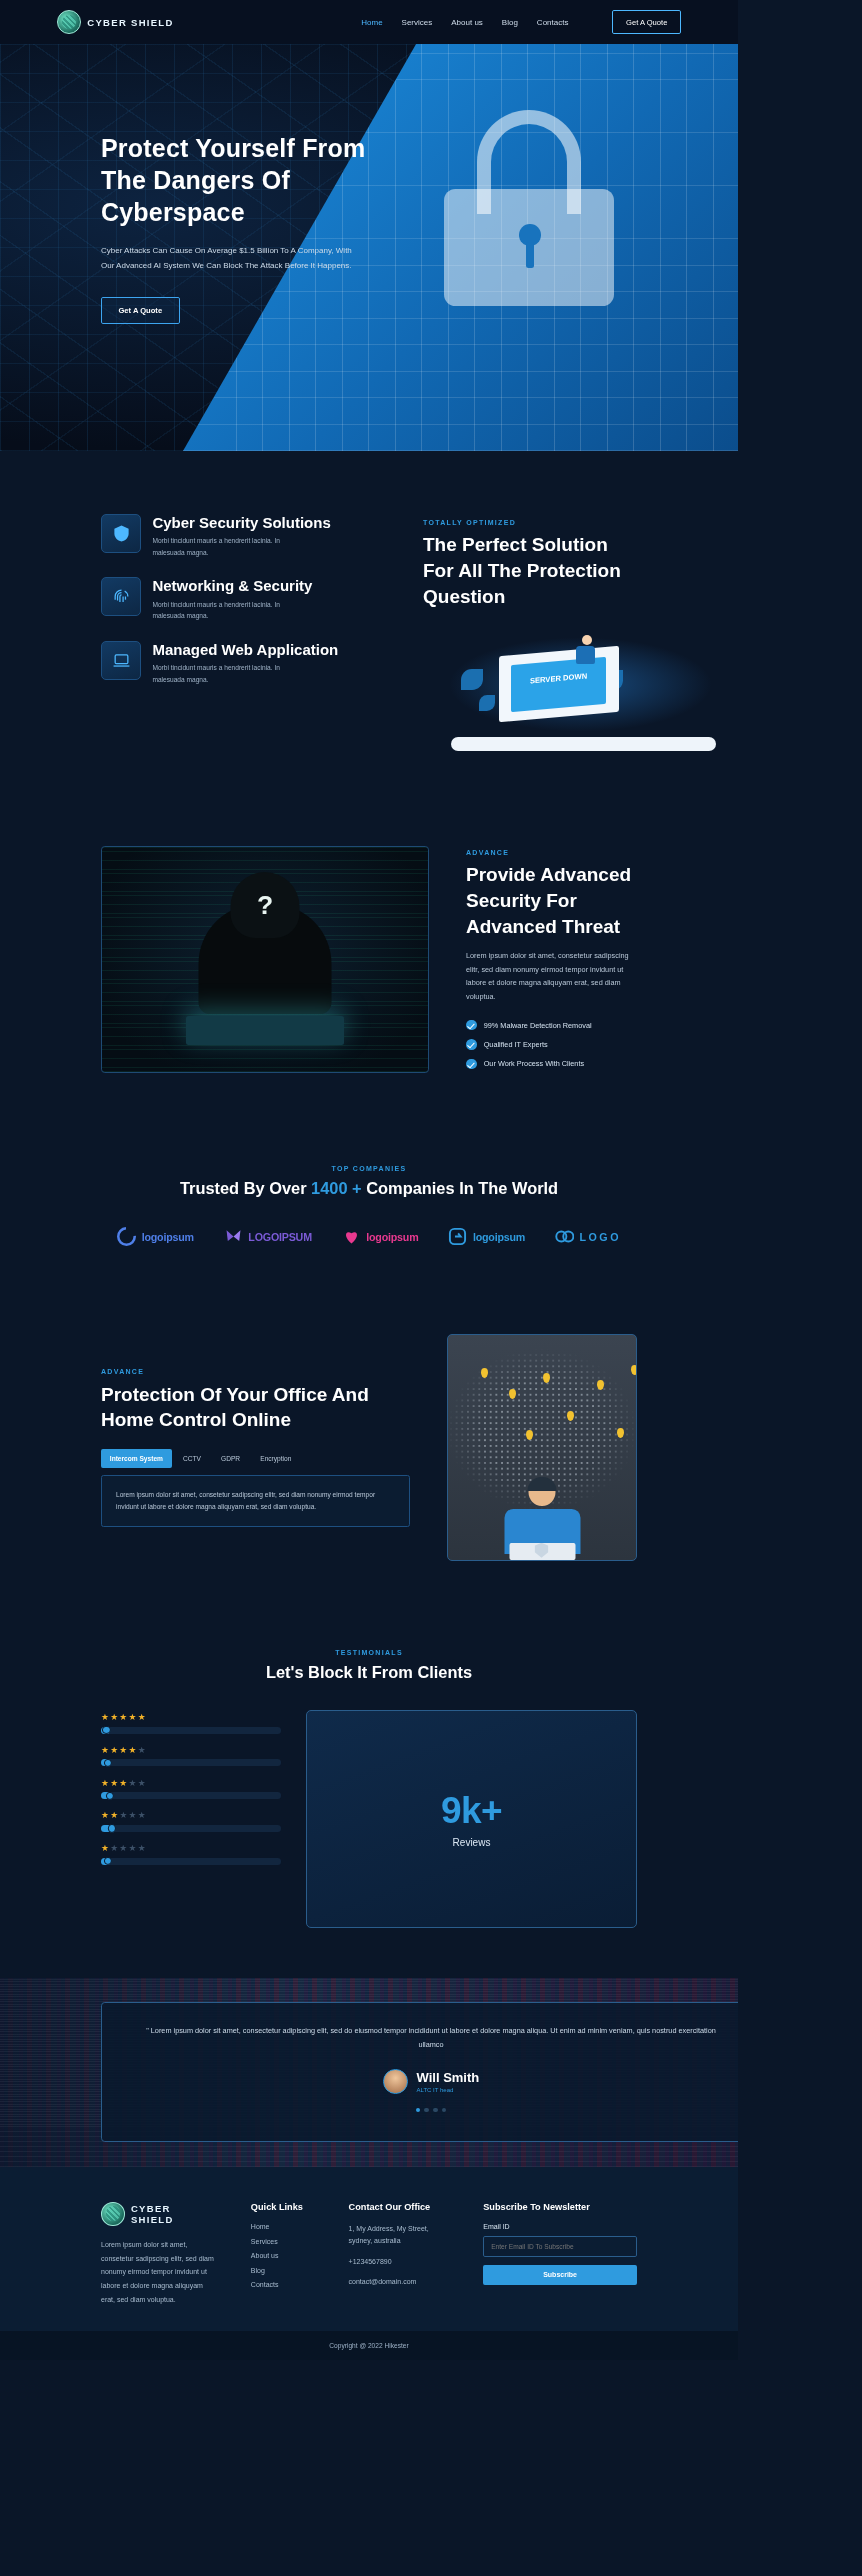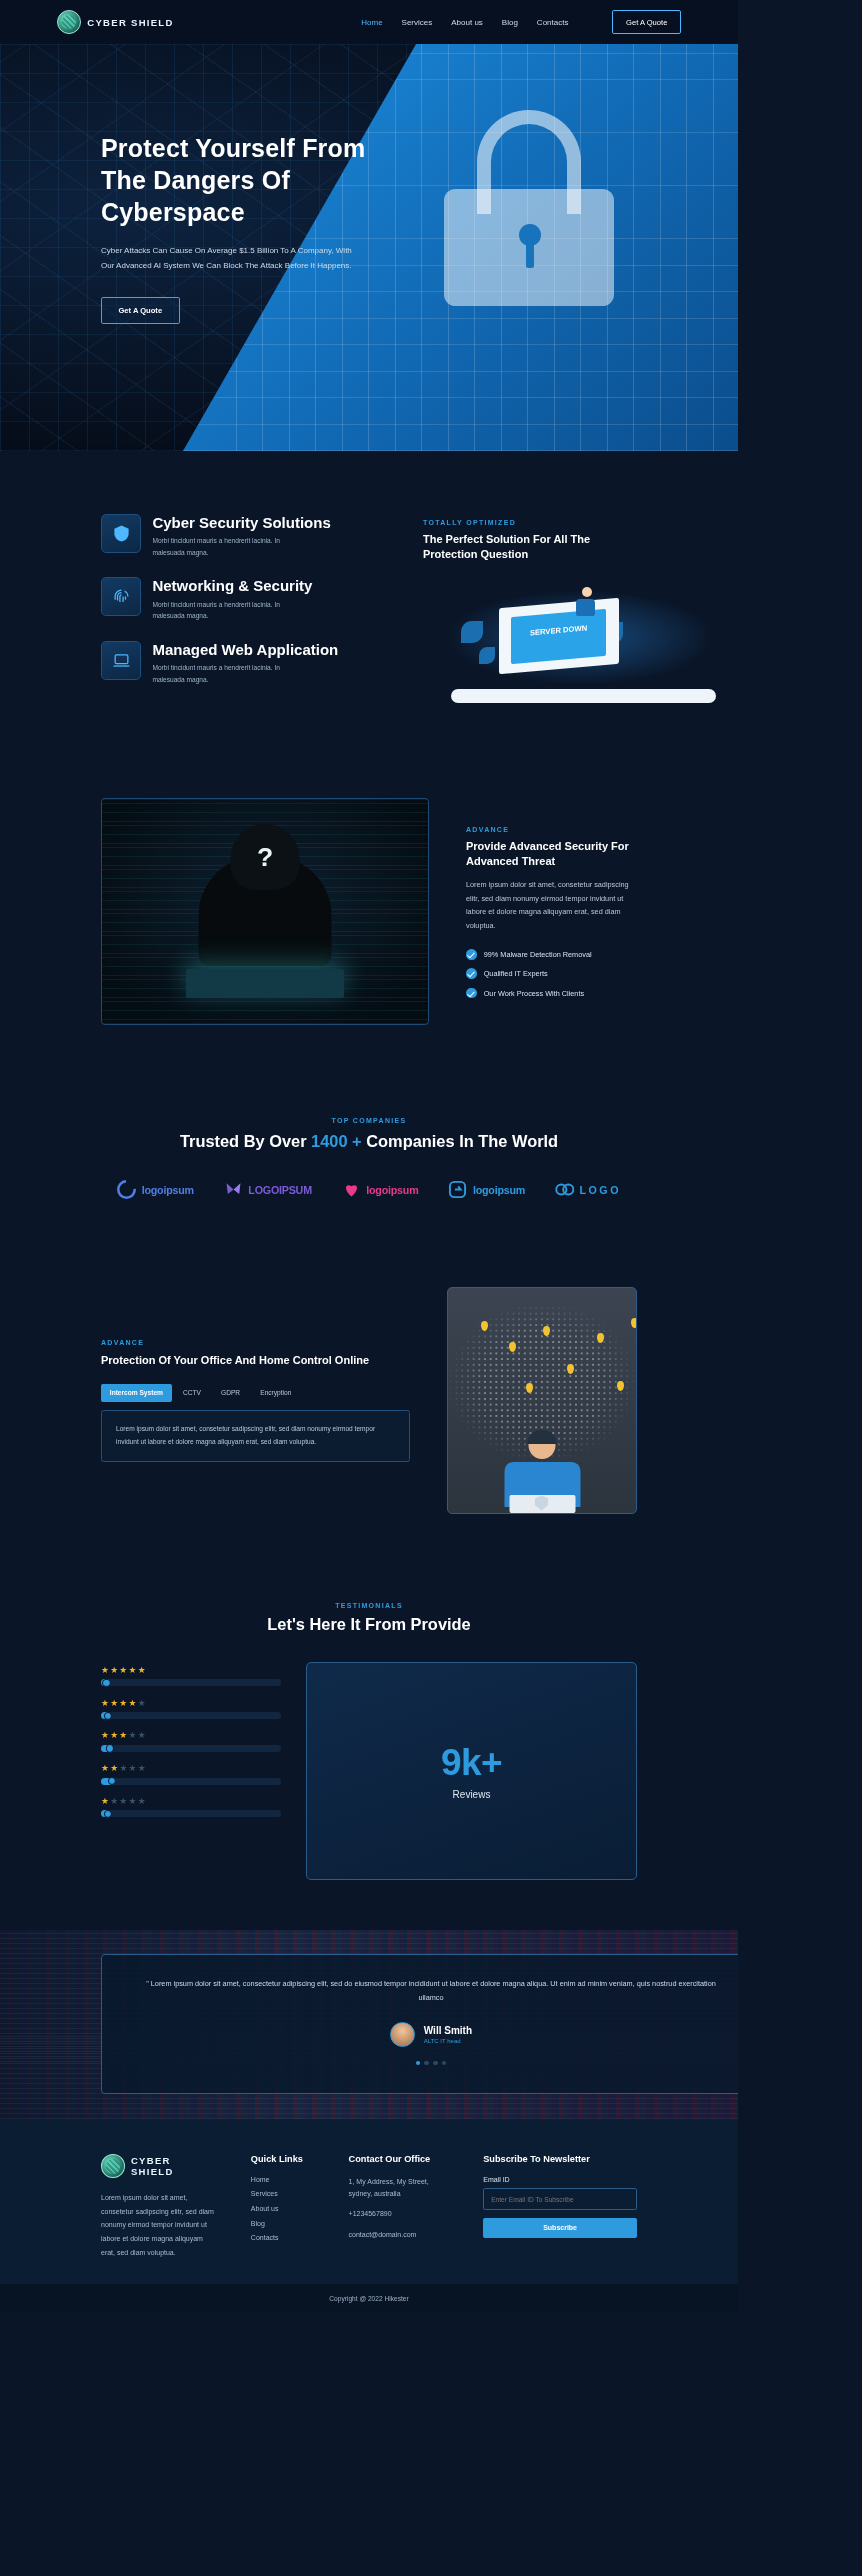--- a/index.html
+++ b/index.html
@@ -137,21 +137,21 @@
     border: 0.6px solid #3da5f0;
     background: rgba(13,40,70,.45);
     color: #fff; font-size: 7.6px; font-weight: bold;
     padding: 8.2px 16.4px; border-radius: 1.9px; cursor: pointer;
   }
   .eyebrow {
     color: #2f9bdf; font-size: 7px; font-weight: bold;
     letter-spacing: 1.3px; text-transform: uppercase;
   }
   .h2 {
-    font-size: 11px; line-height: 1.35; font-weight: bold; margin-top: 6.3px;
+    font-size: 19px; line-height: 1.35; font-weight: bold; margin-top: 6.3px;
   }
   .body-text { font-size: 7.3px; line-height: 1.85; color: #b9c8d8; }
 
   
   .solutions {
     display: flex; gap: 44px;
     padding: 63px 101px 57px 101px;
   }
   .sol-left { width: 278px; display: flex; flex-direction: column; gap: 19px; }
   .sol-card { display: flex; gap: 11.4px; align-items: flex-start; }
@@ -336,21 +336,21 @@
     background: rgba(8,24,44,.86);
     padding: 21.5px 38px 0; text-align: center;
   }
   .quote-text { font-size: 7.3px; line-height: 1.95; color: #cddbe9; }
   .quote-person { margin-top: 16.4px; display: flex; align-items: center; justify-content: center; gap: 8.8px; }
   .avatar {
     width: 25px; height: 25px; border-radius: 50%;
     background: radial-gradient(circle at 50% 35%, #f0c79d, #a06a45);
     border: 1.3px solid #2f9bdf;
   }
-  .person-name { font-size: 10px; font-weight: bold; text-align: left; }
+  .person-name { font-size: 13px; font-weight: bold; text-align: left; }
   .person-role { font-size: 6px; color: #2f9bdf; text-align: left; margin-top: 1.9px; }
   .dots { margin-top: 14px; display: flex; gap: 4.4px; justify-content: center; }
   .dot { width: 4.4px; height: 4.4px; border-radius: 50%; background: #2b4864; }
   .dot.active { background: #2f9bdf; }
 
   
   .footer {
     background: #0b1d33; padding: 35px 101px 25px;
     display: flex; gap: 35px;
   }
@@ -579,21 +579,21 @@
         <div class="mp-head"></div>
         <div class="mp-body"></div>
         <div class="mp-laptop"></div>
         <div class="mp-shield"></div>
       </div>
     </div>
   </div>
 
   <div class="testi-head">
     <div class="eyebrow">TESTIMONIALS</div>
-    <h2>Let's Here It From Provide</h2>
+    <h2>Let's Block It From Clients</h2>
   </div>
 
   <div class="reviews">
     <div class="bars">
 
       <div class="bar-row">
         <div class="stars">★★★★★</div>
         <div class="bar-track">
           <div class="bar-fill" style="width:3%"></div>
             <div class="bar-knob" style="left:3%"></div>

